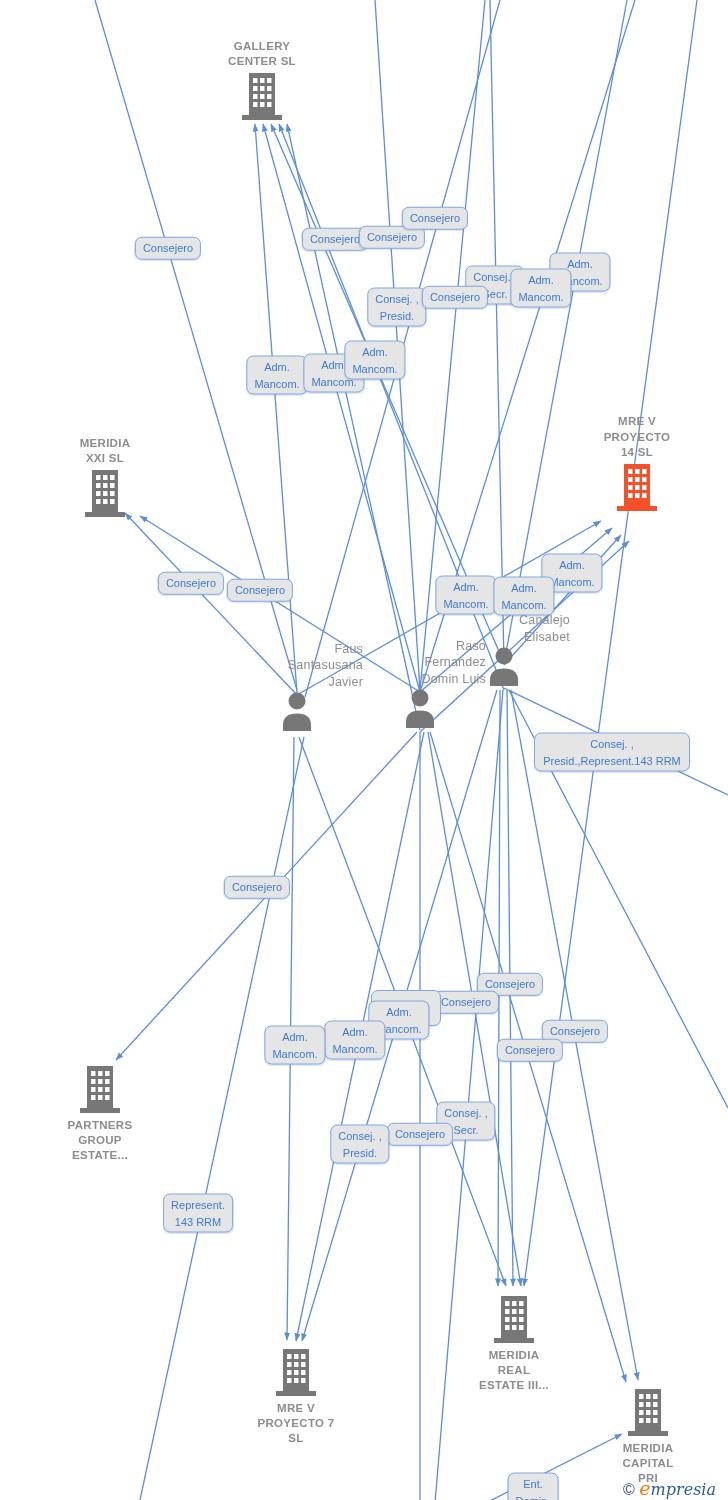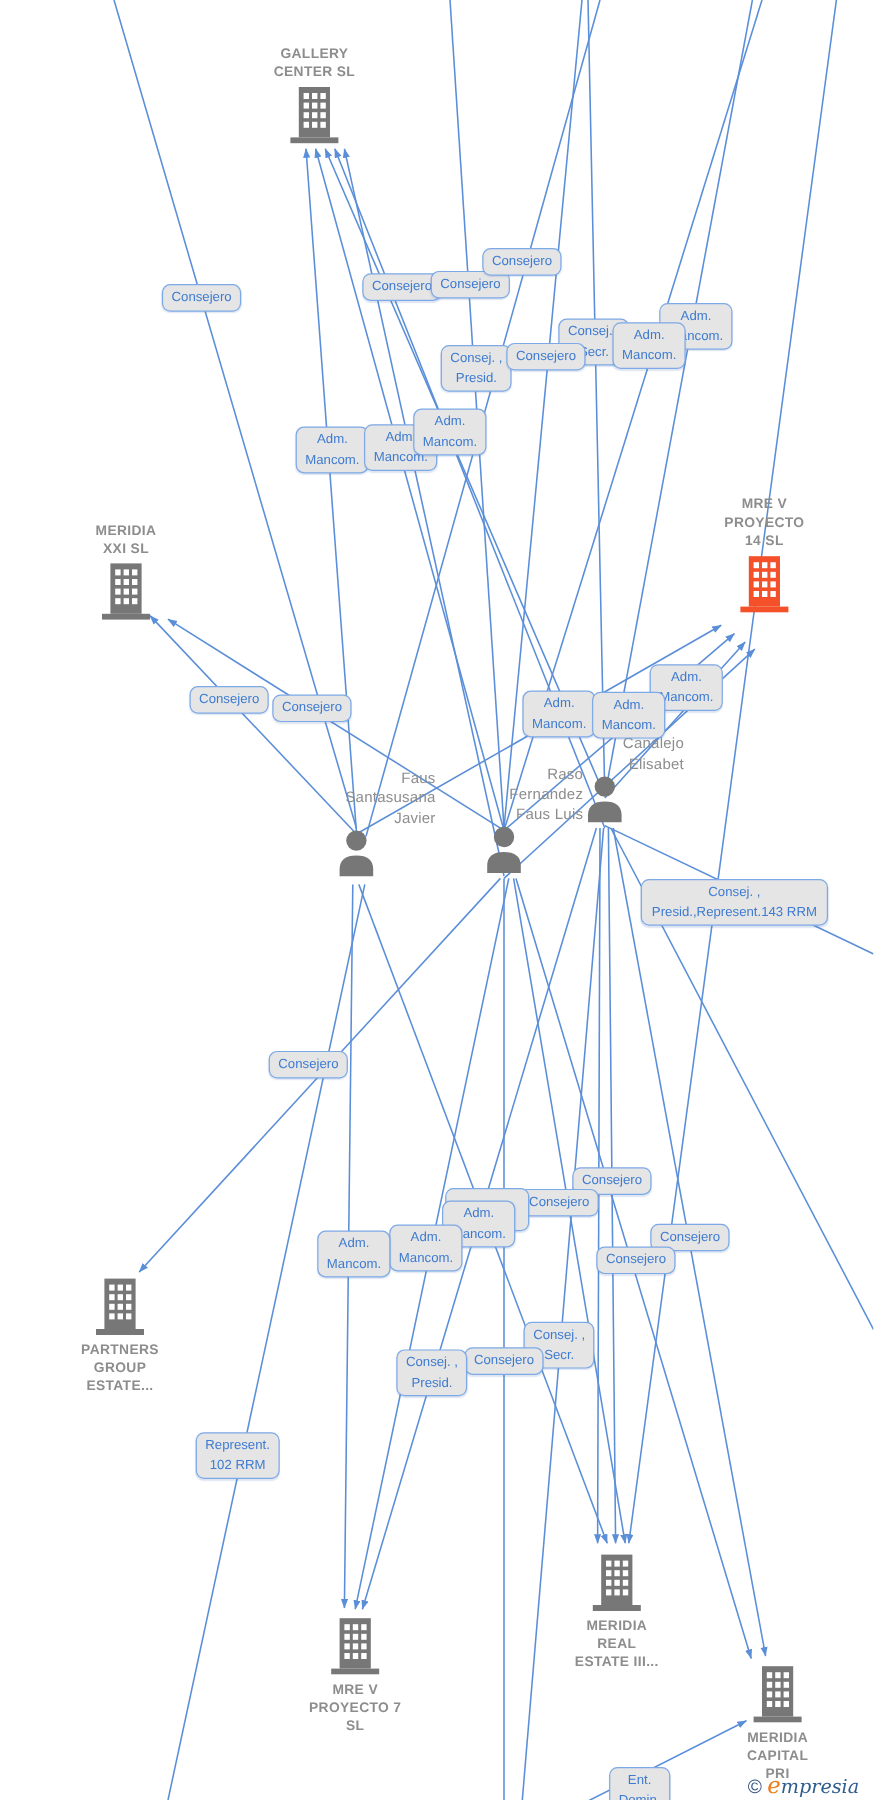--- a/index.html
+++ b/index.html
@@ -220,21 +220,21 @@
   <circle cx="19" cy="10" r="8.5" fill="#777777"></circle>
   <path d="M5 40 L5 34 Q5 22.5 19 22.5 Q33 22.5 33 34 L33 40 Z" fill="#777777"></path>
         </svg><div class="nlabel above">Faus
 Santasusana
 Javier</div></div>
       <div class="node person" style="left: 420px; top: 710px;"><svg width="38" height="40" viewBox="0 0 38 40">
   <circle cx="19" cy="10" r="8.5" fill="#777777"></circle>
   <path d="M5 40 L5 34 Q5 22.5 19 22.5 Q33 22.5 33 34 L33 40 Z" fill="#777777"></path>
         </svg><div class="nlabel above">Raso
 Fernandez
-Faus Luis</div></div>
+Domin Luis</div></div>
       <div class="node person" style="left: 504px; top: 668px;"><svg width="38" height="40" viewBox="0 0 38 40">
   <circle cx="19" cy="10" r="8.5" fill="#777777"></circle>
   <path d="M5 40 L5 34 Q5 22.5 19 22.5 Q33 22.5 33 34 L33 40 Z" fill="#777777"></path>
         </svg><div class="nlabel above">Canalejo
 Elisabet</div></div>
     </div>
   <div id="labelLayer">
       <div class="elabel" style="left: 168px; top: 248px;">Consejero</div>
       <div class="elabel" style="left: 335px; top: 239px;">Consejero</div>
       <div class="elabel" style="left: 392px; top: 237px;">Consejero</div>
@@ -275,21 +275,21 @@
       <div class="elabel" style="left: 295px; top: 1045px;">Adm.
 Mancom.</div>
       <div class="elabel" style="left: 575px; top: 1031px;">Consejero</div>
       <div class="elabel" style="left: 530px; top: 1050px;">Consejero</div>
       <div class="elabel" style="left: 466px; top: 1121px;">Consej. ,
 Secr.</div>
       <div class="elabel" style="left: 420px; top: 1134px;">Consejero</div>
       <div class="elabel" style="left: 360px; top: 1144px;">Consej. ,
 Presid.</div>
       <div class="elabel" style="left: 198px; top: 1213px;">Represent.
-102 RRM</div>
+143 RRM</div>
       <div class="elabel" style="left: 533px; top: 1492px;">Ent.
 Domin.</div>
     </div>
 
   <div class="wm">
     <span class="c">©</span>
     <span class="e">e</span><span class="rest">mpresia</span>
   </div>
 </div>
 

